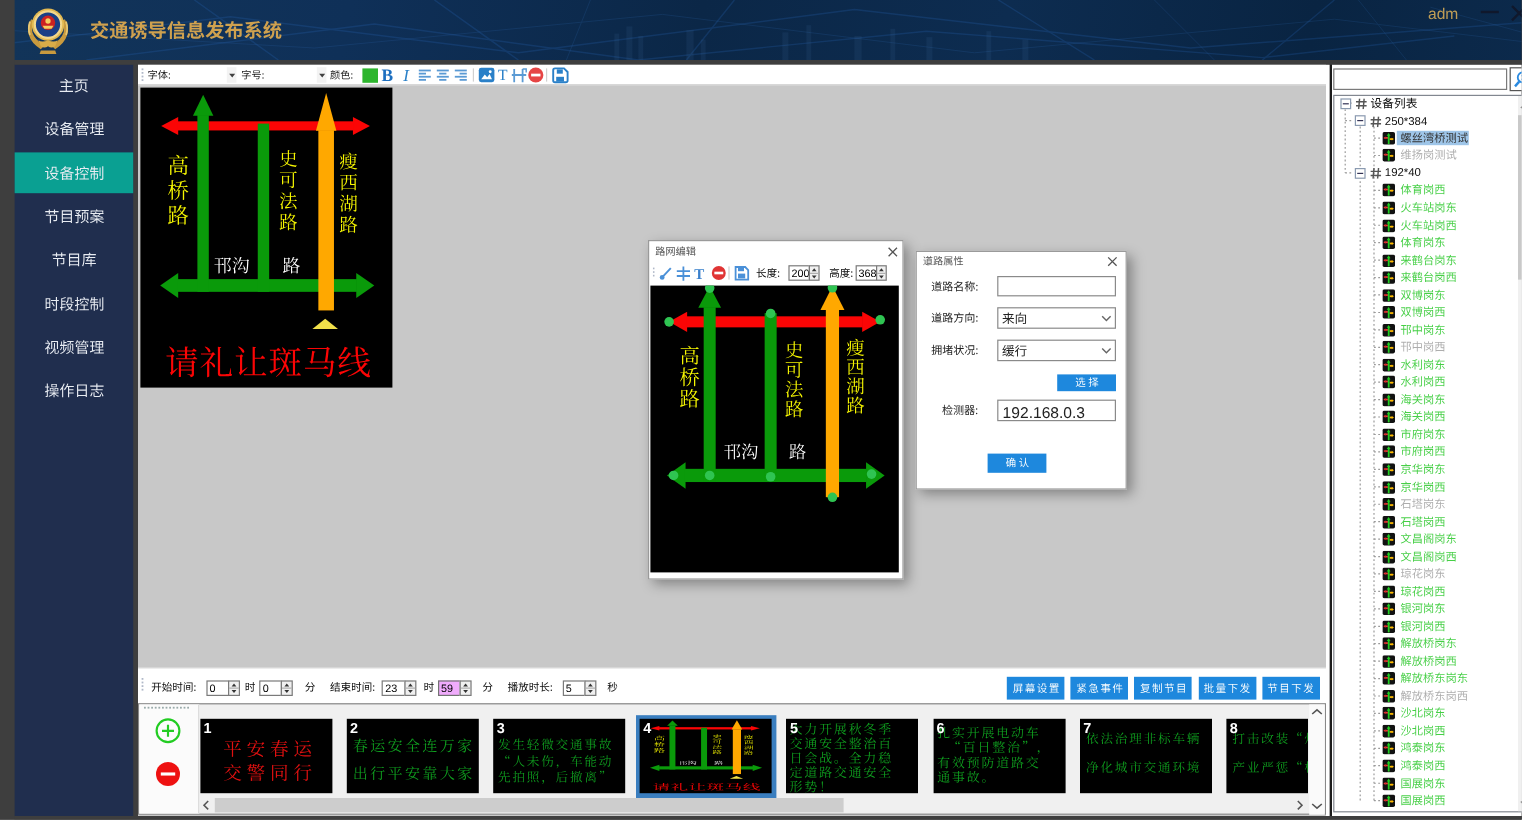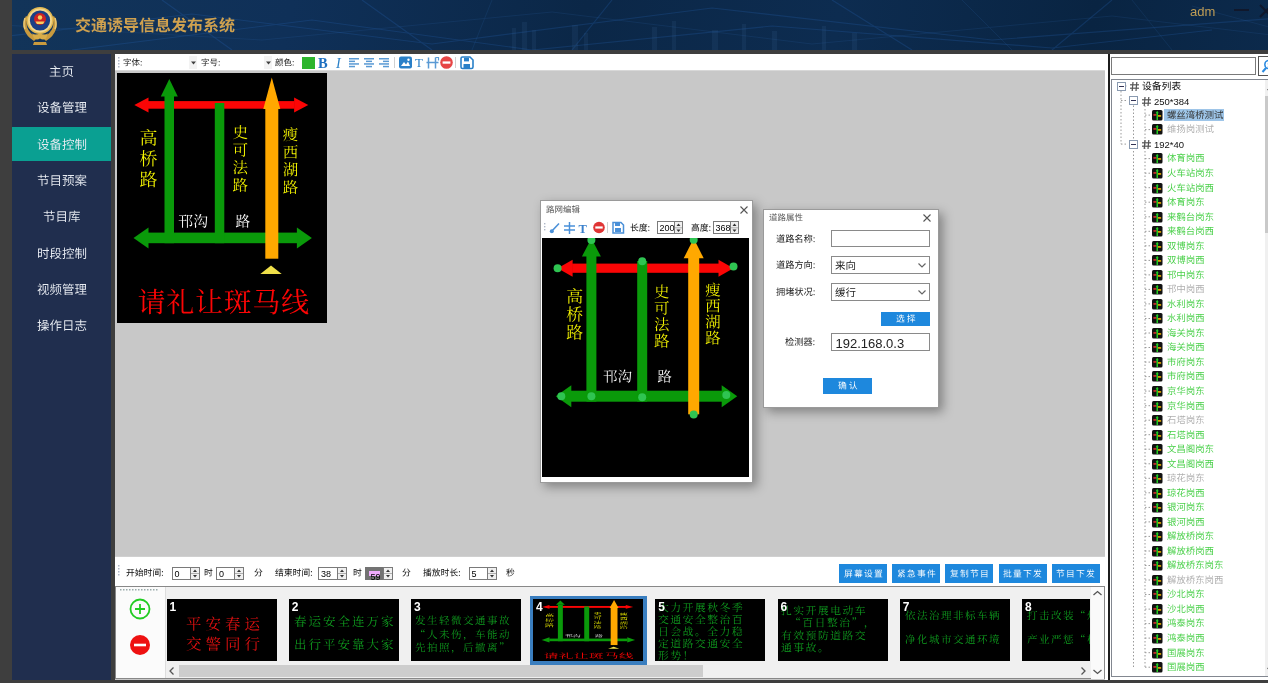--- a/index.html
+++ b/index.html
@@ -528,34 +528,34 @@
     </svg>
     <svg style="position:absolute;left:262.5px;top:568.0px;overflow:visible" width="37.6" height="10.4">
       <g fill="#111" transform="translate(0,7.74) scale(0.00880,-0.00880)">
         <use href="#g58" x="0"></use>
         <use href="#g59" x="1000"></use>
         <use href="#g23" x="2000"></use>
         <use href="#g56" x="3000"></use>
         <use href="#g33" x="4000"></use>
       </g>
     </svg>
-    <div style="position:absolute;left:306.0px;top:566.5px;width:20.0px;height:13.0px;background:#fff;border:1px solid #7a7a7a;font:9px 'Liberation Sans',sans-serif;color:#000;padding:1px 0 0 2px;box-sizing:border-box">38</div>
+    <div style="position:absolute;left:306.0px;top:566.5px;width:20.0px;height:13.0px;background:#fff;border:1px solid #7a7a7a;font:9px 'Liberation Sans',sans-serif;color:#000;padding:1px 0 0 2px;box-sizing:border-box">23</div>
     <div style="position:absolute;left:325.0px;top:566.5px;width:10.0px;height:13.0px;background:#f0f0f0;border:1px solid #7a7a7a;box-sizing:border-box"></div>
     <svg width="10" height="13" style="position:absolute;left:325.0px;top:566.5px">
       <path d="M5.0 2.5 l2 2.5 h-4 z" fill="#333"></path>
       <path d="M0.0 0.0 l2 -2.5 h4 z" fill="#333" transform="translate(0.0,0)"></path>
       <path d="M5.0 10.5 l-2 -2.5 l4 0 z" fill="#333"></path>
       <line x1="1" y1="6.5" x2="9.0" y2="6.5" stroke="#b0b0b0"></line>
     </svg>
     <svg style="position:absolute;left:340.5px;top:568.0px;overflow:visible" width="8.8" height="10.4">
       <g fill="#111" transform="translate(0,7.74) scale(0.00880,-0.00880)">
         <use href="#g23" x="0"></use>
       </g>
     </svg>
-    <div style="position:absolute;left:352.5px;top:566.5px;width:19.0px;height:13.0px;background:#f0abfc;border:4px solid #737373;font:9px 'Liberation Sans',sans-serif;color:#000;padding:1px 0 0 2px;box-sizing:border-box">59</div>
+    <div style="position:absolute;left:352.5px;top:566.5px;width:19.0px;height:13.0px;background:#f0abfc;border:1px solid #737373;font:9px 'Liberation Sans',sans-serif;color:#000;padding:1px 0 0 2px;box-sizing:border-box">59</div>
     <div style="position:absolute;left:370.5px;top:566.5px;width:10.0px;height:13.0px;background:#f0f0f0;border:1px solid #7a7a7a;box-sizing:border-box"></div>
     <svg width="10" height="13" style="position:absolute;left:370.5px;top:566.5px">
       <path d="M5.0 2.5 l2 2.5 h-4 z" fill="#333"></path>
       <path d="M0.0 0.0 l2 -2.5 h4 z" fill="#333" transform="translate(0.0,0)"></path>
       <path d="M5.0 10.5 l-2 -2.5 l4 0 z" fill="#333"></path>
       <line x1="1" y1="6.5" x2="9.0" y2="6.5" stroke="#b0b0b0"></line>
     </svg>
     <svg style="position:absolute;left:390.0px;top:568.0px;overflow:visible" width="8.8" height="10.4">
       <g fill="#111" transform="translate(0,7.74) scale(0.00880,-0.00880)">
         <use href="#g57" x="0"></use>

